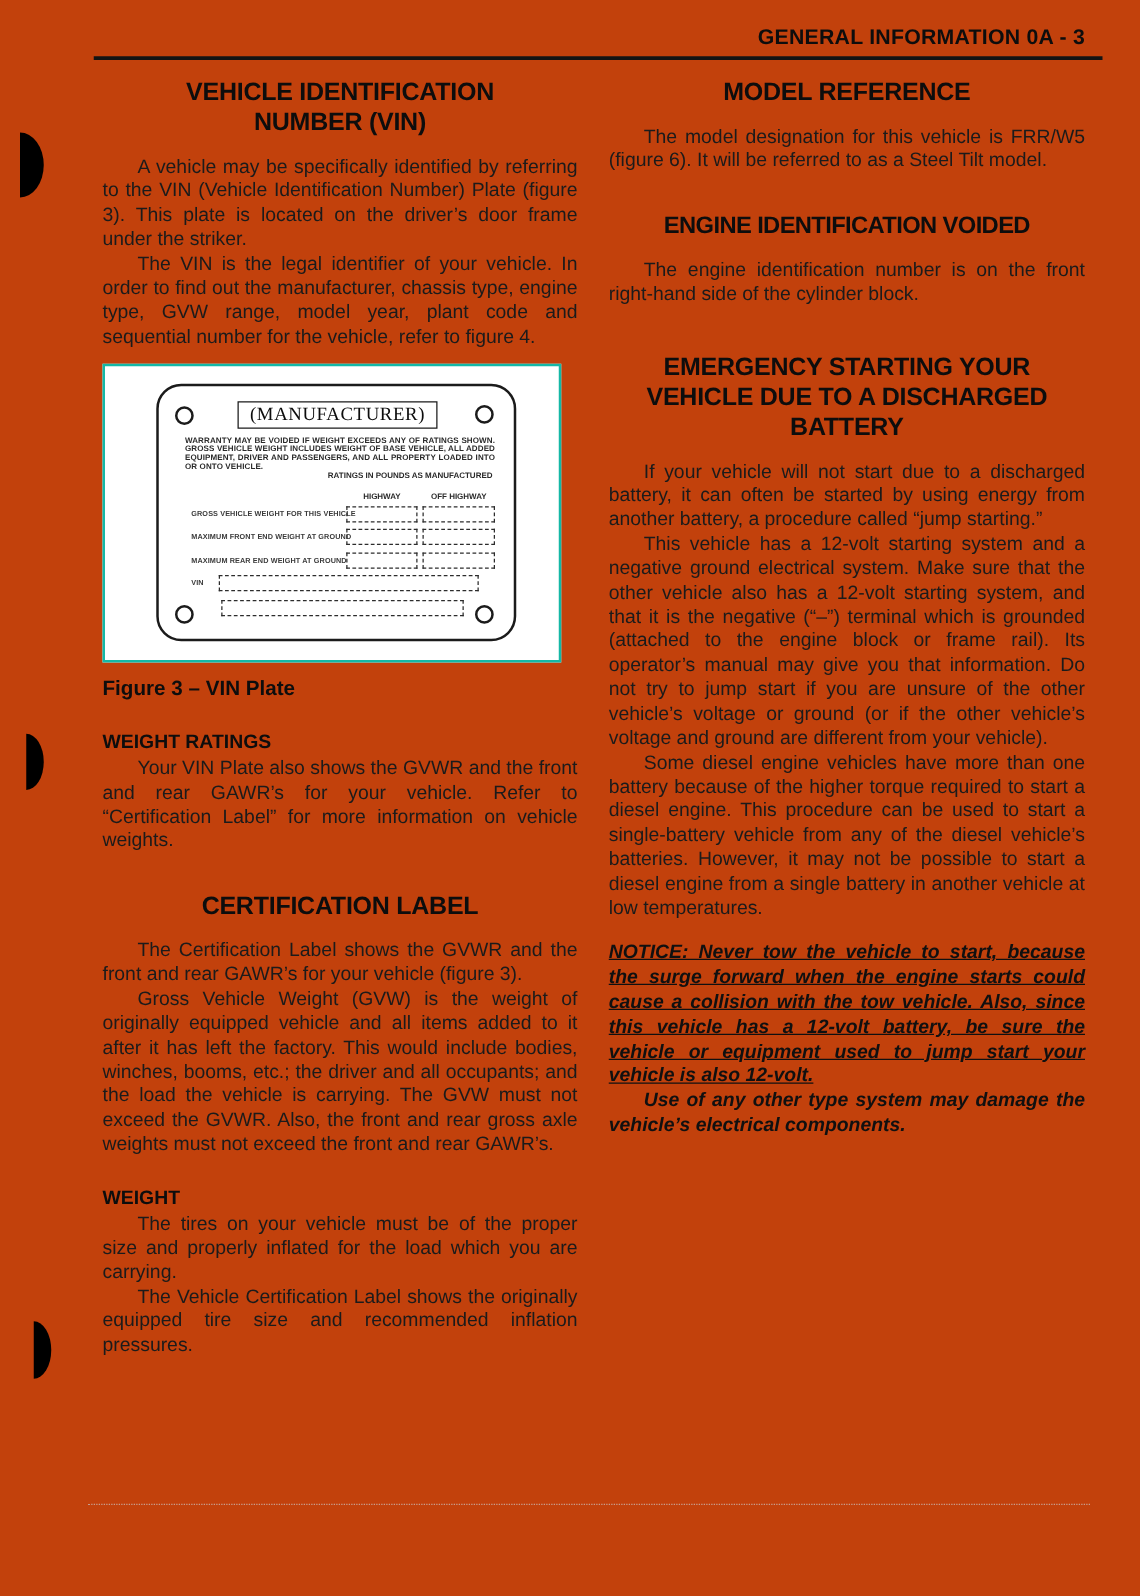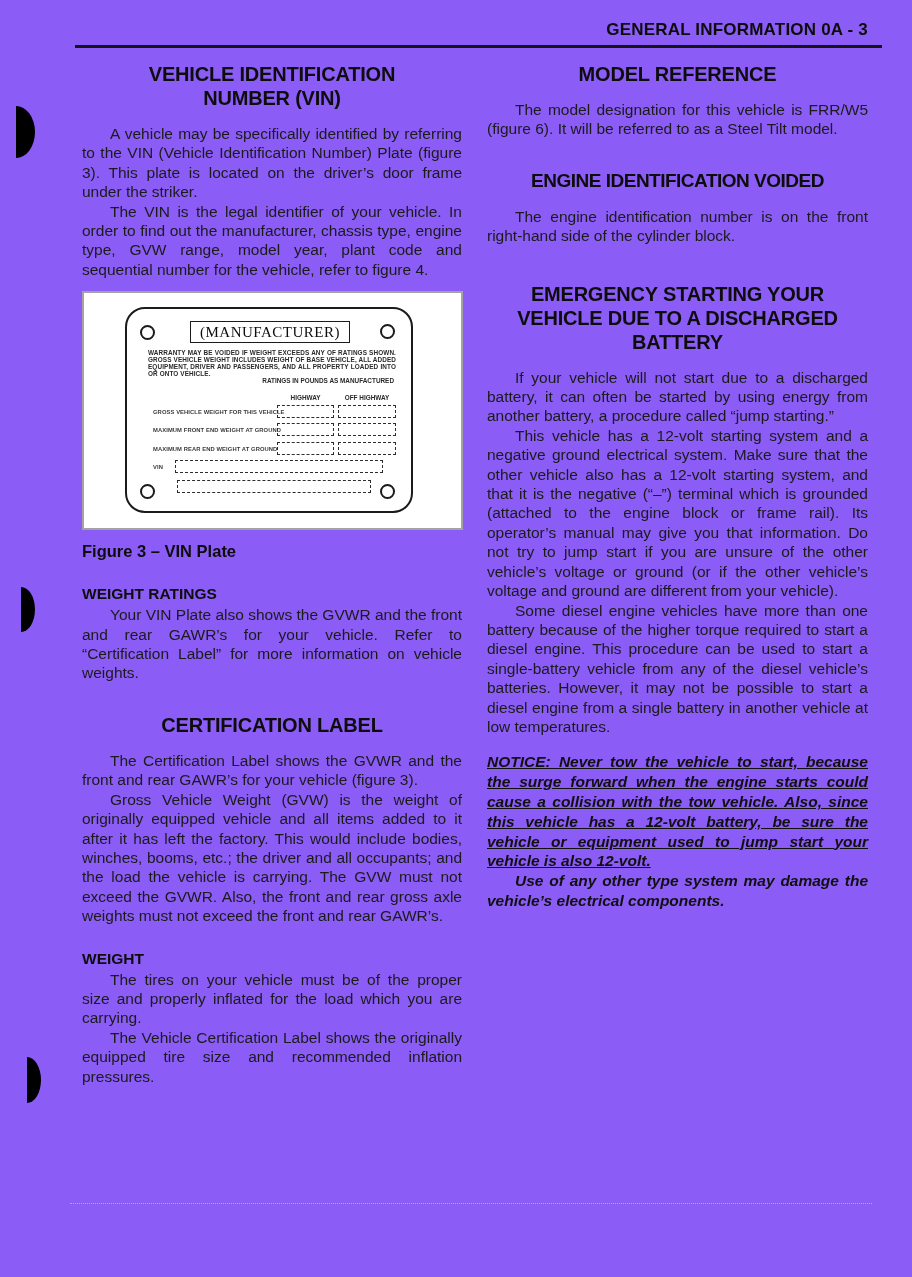--- a/index.html
+++ b/index.html
@@ -1,18 +1,18 @@
 <!DOCTYPE html>
 <html><head>
 <meta charset="utf-8">
 <style>
   html,body { margin:0; padding:0; background:#ffffff; }
   .page {
     position:relative; width:912px; height:1277px; overflow:hidden;
-    background:#8b5cf6; color:#1b1b1b;
+    background:#c2410c; color:#1b1b1b;
     font-family:"Liberation Sans", sans-serif;
   }
   
   .header-text {
     position:absolute; top:20px; right:44px;
     font-size:17px; font-weight:700; letter-spacing:0.2px; color:#0d0d0d;
   }
   .rule { position:absolute; left:75px; right:30px; top:45px; height:3px; background:#141414; }
   
   .binder { position:absolute; background:#000; border-radius:0 100% 100% 0 / 0 50% 50% 0; }
@@ -32,22 +32,22 @@
   .mt26 { margin-top:36px; }
   .nowrap { white-space:nowrap; font-size:19px; letter-spacing:-0.5px; }
   .h2 { font-size:15.5px; font-weight:700; margin:24px 0 2px 0; color:#0d0d0d; }
   .body { font-size:15.5px; line-height:19.4px; text-align:justify; margin:0; text-indent:28px; }
   .first { margin-top:14px; }
   .notice { font-size:15.5px; line-height:19.8px; font-weight:700; font-style:italic;
             text-align:justify; margin:0; color:#101010; }
   .notice.gap { margin-top:16px;text-decoration:underline; }
   .notice.indent { text-indent:28px; }
   
-  .fig-frame { position:relative; width:363px; height:235px; border:2px solid #a3a3a3;
-               margin-top:12px; background:#fff;padding-left:14px; }
+  .fig-frame { position:relative; width:363px; height:235px; border:2px solid #14b8a6;
+               margin-top:12px; background:#fff; }
   .plate { position:absolute; left:41px; top:14px; width:284px; height:202px;
            border:2px solid #1b1b1b; border-radius:20px; }
   .screw { position:absolute; width:15px; height:15px; border:2px solid #1b1b1b;
            border-radius:50%; box-sizing:border-box; }
   .s-tl{left:13px;top:16px} .s-tr{right:16px;top:15px}
   .s-bl{left:13px;bottom:12px} .s-br{right:16px;bottom:12px}
   .manu { position:absolute; left:63px; top:12px; width:158px; height:20px;
           border:1.5px solid #1b1b1b; display:flex; align-items:center; justify-content:center;
           font-family:"Liberation Serif", serif; font-size:15px; letter-spacing:0.5px; color:#0d0d0d; }
   .warranty { position:absolute; left:21px; top:40px; width:248px; font-size:6.4px;

